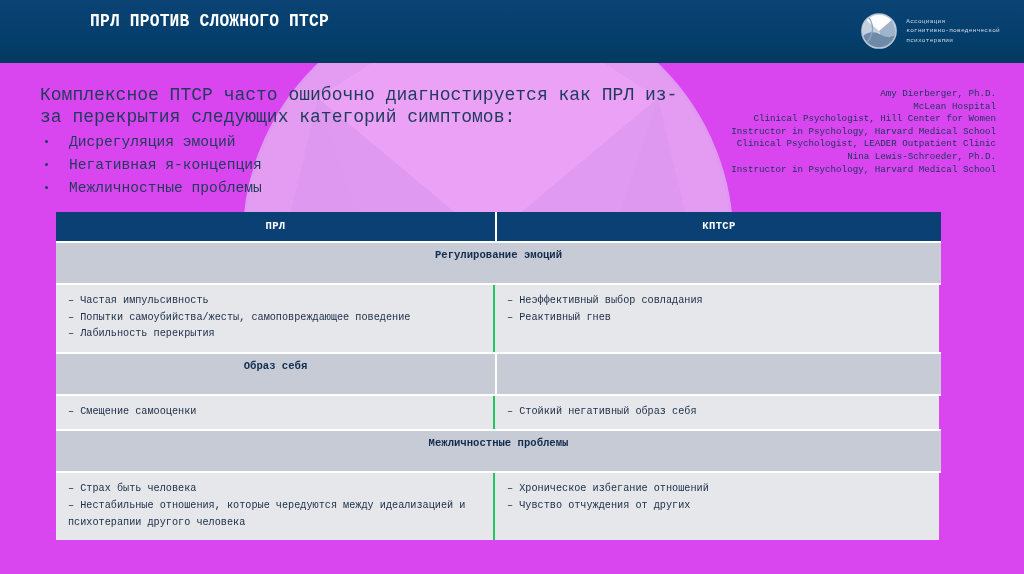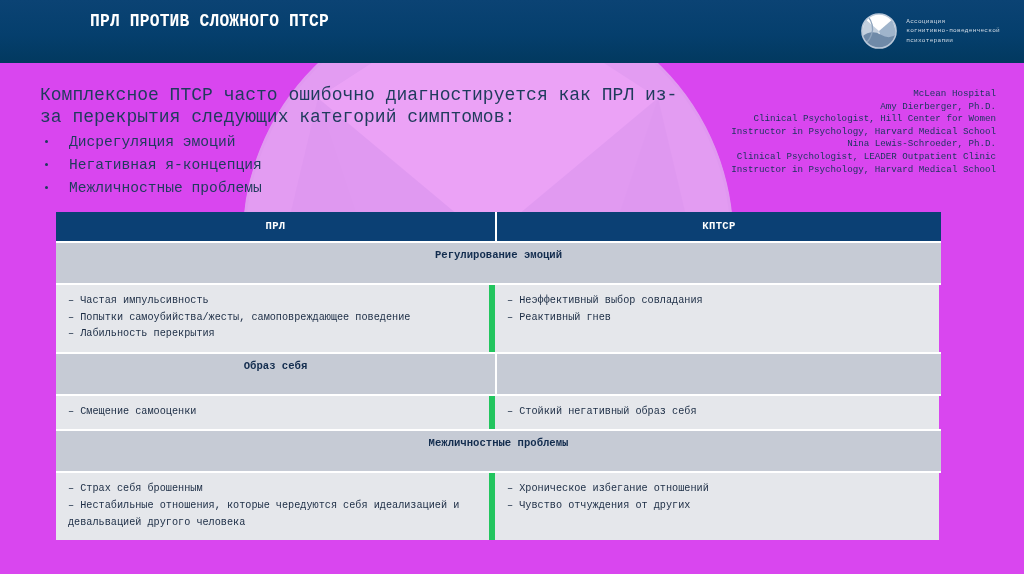--- a/index.html
+++ b/index.html
@@ -184,21 +184,21 @@
   
   .data .cell-left,
   .data .cell-right {
     background: #e5e7eb;
     color: #1b2c44;
     font-size: 10.2px;
     line-height: 16.6px;
     padding: 8px 12px 9px 12px;
     box-sizing: border-box;
   }
-  .data .cell-left  { border-right: 6px solid #22c55e; width: 439px; flex: 0 0 439px; }
+  .data .cell-left  { border-right: 2px solid #22c55e; width: 439px; flex: 0 0 439px; }
   .data .line { white-space: normal; }
 
   .rowgap { height: 2px; background: #ffffff; width: 885px; }
 </style>
 </head>
 <body>
 
 <div id="slide">
 
   <svg class="watermark" viewBox="0 0 500 540" xmlns="http://www.w3.org/2000/svg" aria-hidden="true">
@@ -259,26 +259,26 @@
         <span>Негативная я-концепция</span>
       </li>
       <li>
         <span class="bullet-dot"></span>
         <span>Межличностные проблемы</span>
       </li>
     </ul>
   </div>
 
   <div class="credits">
+    <div>Amy Dierberger, Ph.D.</div>
     <div>McLean Hospital</div>
-    <div>Amy Dierberger, Ph.D.</div>
     <div>Clinical Psychologist, Hill Center for Women</div>
     <div>Instructor in Psychology, Harvard Medical School</div>
+    <div>Clinical Psychologist, LEADER Outpatient Clinic</div>
     <div>Nina Lewis-Schroeder, Ph.D.</div>
-    <div>Clinical Psychologist, LEADER Outpatient Clinic</div>
     <div>Instructor in Psychology, Harvard Medical School</div>
   </div>
 
   <div class="table">
 
     <div class="trow hdr">
       <div class="cell-left">ПРЛ</div>
       <div class="cell-right">КПТСР</div>
     </div>
     <div class="rowgap"></div>
@@ -314,22 +314,22 @@
       </div>
     </div>
     <div class="rowgap"></div>
 
     <div class="trow band full">
       <div class="cell-full">Межличностные проблемы</div>
     </div>
     <div class="rowgap"></div>
     <div class="trow data">
       <div class="cell-left">
-        <div class="line">– Страх себя брошенным</div>
-        <div class="line">– Нестабильные отношения, которые чередуются себя идеализацией и девальвацией другого человека</div>
+        <div class="line">– Страх быть человека</div>
+        <div class="line">– Нестабильные отношения, которые чередуются между идеализацией и психотерапии другого человека</div>
       </div>
       <div class="cell-right">
         <div class="line">– Хроническое избегание отношений</div>
         <div class="line">– Чувство отчуждения от других</div>
       </div>
     </div>
 
   </div>
 </div>
 

